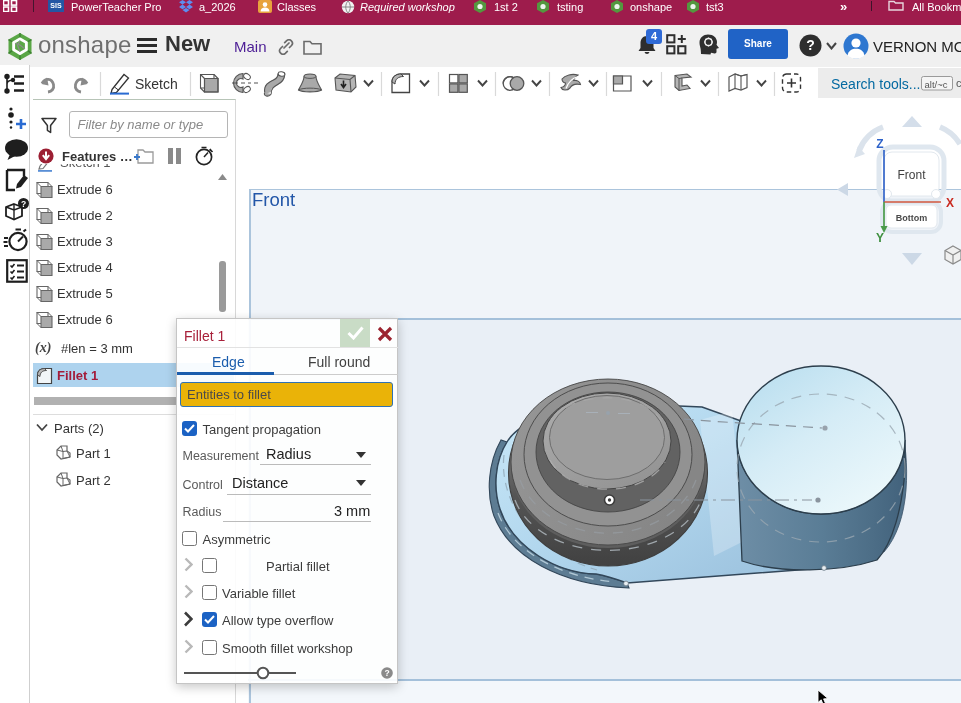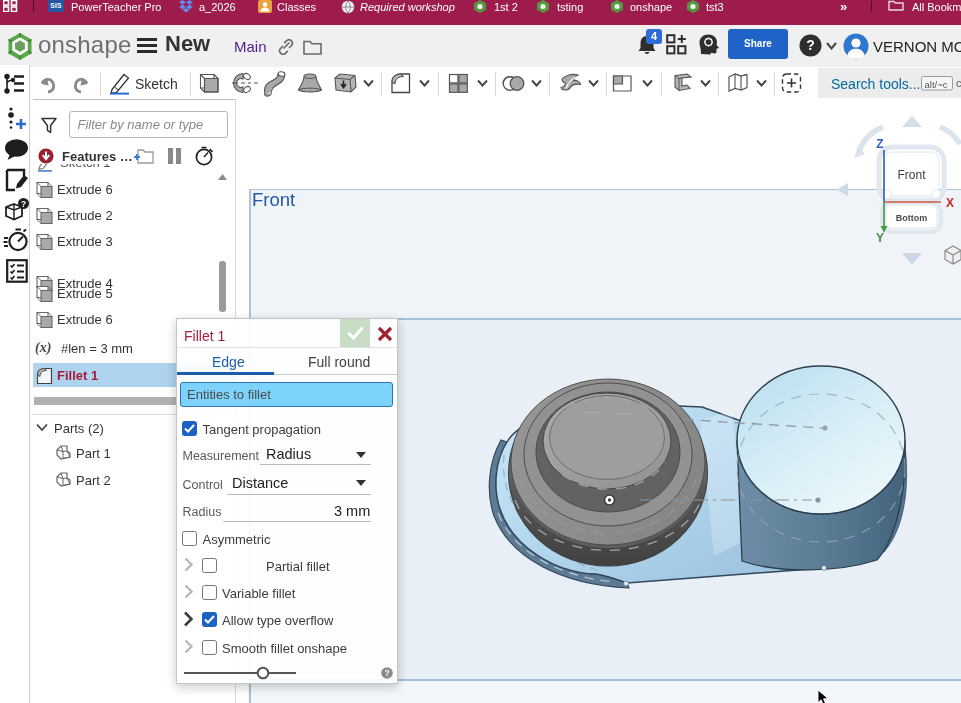--- a/index.html
+++ b/index.html
@@ -472,21 +472,21 @@
           <span class="fl">Extrude 2</span>
         </div>
     <div class="feat" style="top:66px;">
           <span class="fi"><svg width="18" height="18" viewBox="0 0 18 18">
               <path d="M1 1.5 H12 V12.5 H1 Z" fill="#fff" stroke="#666" stroke-width="1.1"></path>
               <path d="M5 5.5 H16 V16.5 H5 Z" fill="#a9a9a9" stroke="#666" stroke-width="1.1"></path>
               <path d="M1 1.5 L5 5.5 M12 1.5 L16 5.5 M1 12.5 L5 16.5" stroke="#666" stroke-width="1"></path>
             </svg></span>
           <span class="fl">Extrude 3</span>
         </div>
-    <div class="feat" style="top:108px;">
+    <div class="feat" style="top:92px;">
           <span class="fi"><svg width="18" height="18" viewBox="0 0 18 18">
               <path d="M1 1.5 H12 V12.5 H1 Z" fill="#fff" stroke="#666" stroke-width="1.1"></path>
               <path d="M5 5.5 H16 V16.5 H5 Z" fill="#a9a9a9" stroke="#666" stroke-width="1.1"></path>
               <path d="M1 1.5 L5 5.5 M12 1.5 L16 5.5 M1 12.5 L5 16.5" stroke="#666" stroke-width="1"></path>
             </svg></span>
           <span class="fl">Extrude 4</span>
         </div>
     <div class="feat" style="top:118px;">
           <span class="fi"><svg width="18" height="18" viewBox="0 0 18 18">
               <path d="M1 1.5 H12 V12.5 H1 Z" fill="#fff" stroke="#666" stroke-width="1.1"></path>
@@ -556,21 +556,21 @@
   <div class="abs" style="left:196px;top:2px;width:25px;height:26px;">
     <svg class="abs" style="left:4px;top:5px" width="16" height="16" viewBox="0 0 16 16">
           <path d="M2 2 L14 14 M14 2 L2 14" stroke="#9c2430" stroke-width="3.2"></path>
         </svg>
   </div>
   <div class="abs" style="left:0;top:27.5px;width:221px;height:1px;background:#e2e2e2;"></div>
   <div class="abs txt" style="left:35px;top:35px;font-size:14px;color:#1b5dad;">Edge</div>
   <div class="abs txt" style="left:131px;top:35px;font-size:14px;color:#3f3f3f;">Full round</div>
   <div class="abs" style="left:0px;top:52.5px;width:97px;height:3px;background:#1b5dad;"></div>
   <div class="abs" style="left:97px;top:55px;width:124px;height:1px;background:#ccc;"></div>
-  <div class="abs" style="left:3px;top:63px;width:211px;height:23px;background:#7dd3fc;border:1.5px solid #2f72b5;border-radius:3px;">
+  <div class="abs" style="left:3px;top:63px;width:211px;height:23px;background:#eab308;border:1.5px solid #2f72b5;border-radius:3px;">
     <div class="abs txt" style="left:6px;top:4px;color:#4a4a4a;">Entities to fillet</div>
   </div>
 
   <div class="abs" style="left:5px;top:102px;width:15px;height:15px;background:#1b62c4;border-radius:3px;">
     <svg class="abs" style="left:2px;top:3px" width="11" height="9" viewBox="0 0 11 9">
           <path d="M1 4.5 L4 7.5 L10 1" fill="none" stroke="#fff" stroke-width="2"></path>
         </svg>
   </div>
   <div class="abs txt" style="left:25.5px;top:103px;">Tangent propagation</div>
   <div class="abs txt" style="left:5.5px;top:130px;font-size:12.5px;color:#5a5a5a;">Measurement</div>
@@ -611,21 +611,21 @@
     <svg class="abs" style="left:2px;top:3px" width="11" height="9" viewBox="0 0 11 9">
           <path d="M1 4.5 L4 7.5 L10 1" fill="none" stroke="#fff" stroke-width="2"></path>
         </svg>
   </div>
   <div class="abs txt" style="left:45px;top:293.5px;">Allow type overflow</div>
 
   <svg class="abs chv" style="left:7px;top:320px" width="9" height="15" viewBox="0 0 9 15">
         <path d="M1.5 1.5 L7.5 7.5 L1.5 13.5" fill="none" stroke="#b9b9b9" stroke-width="2.4"></path>
       </svg>
   <div class="abs cb" style="left:24.5px;top:321px;"></div>
-  <div class="abs txt" style="left:45px;top:321.5px;">Smooth fillet onshape</div>
+  <div class="abs txt" style="left:45px;top:321.5px;">Smooth fillet workshop</div>
 
   <div class="abs" style="left:7px;top:352.5px;width:112px;height:2px;background:#555;"></div>
   <svg class="abs" style="left:79px;top:347px" width="14" height="14" viewBox="0 0 14 14">
         <circle cx="7" cy="7" r="5.3" fill="#fff" stroke="#555" stroke-width="2"></circle>
       </svg>
   <svg class="abs" style="left:204px;top:348px" width="12" height="12" viewBox="0 0 12 12">
     <circle cx="6" cy="6" r="5.8" fill="#8a8a8a"></circle>
     <text x="6" y="9.3" text-anchor="middle" fill="#fff" font-size="8.5" font-weight="bold" font-family="Liberation Sans,sans-serif">?</text>
   </svg>
 </div>

